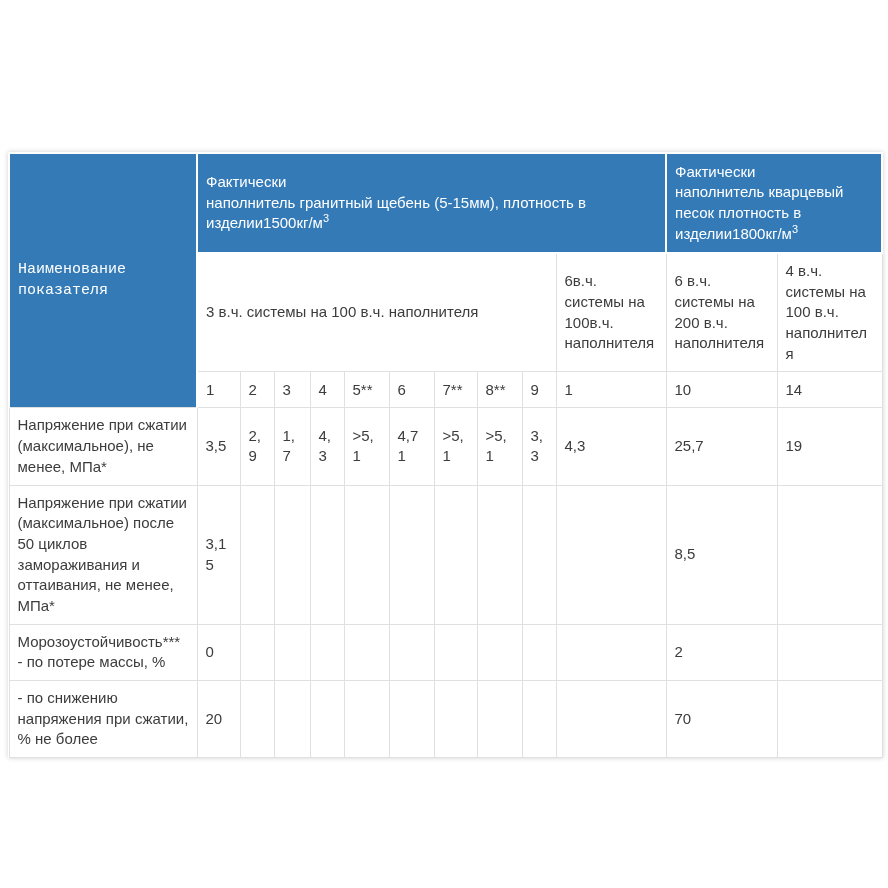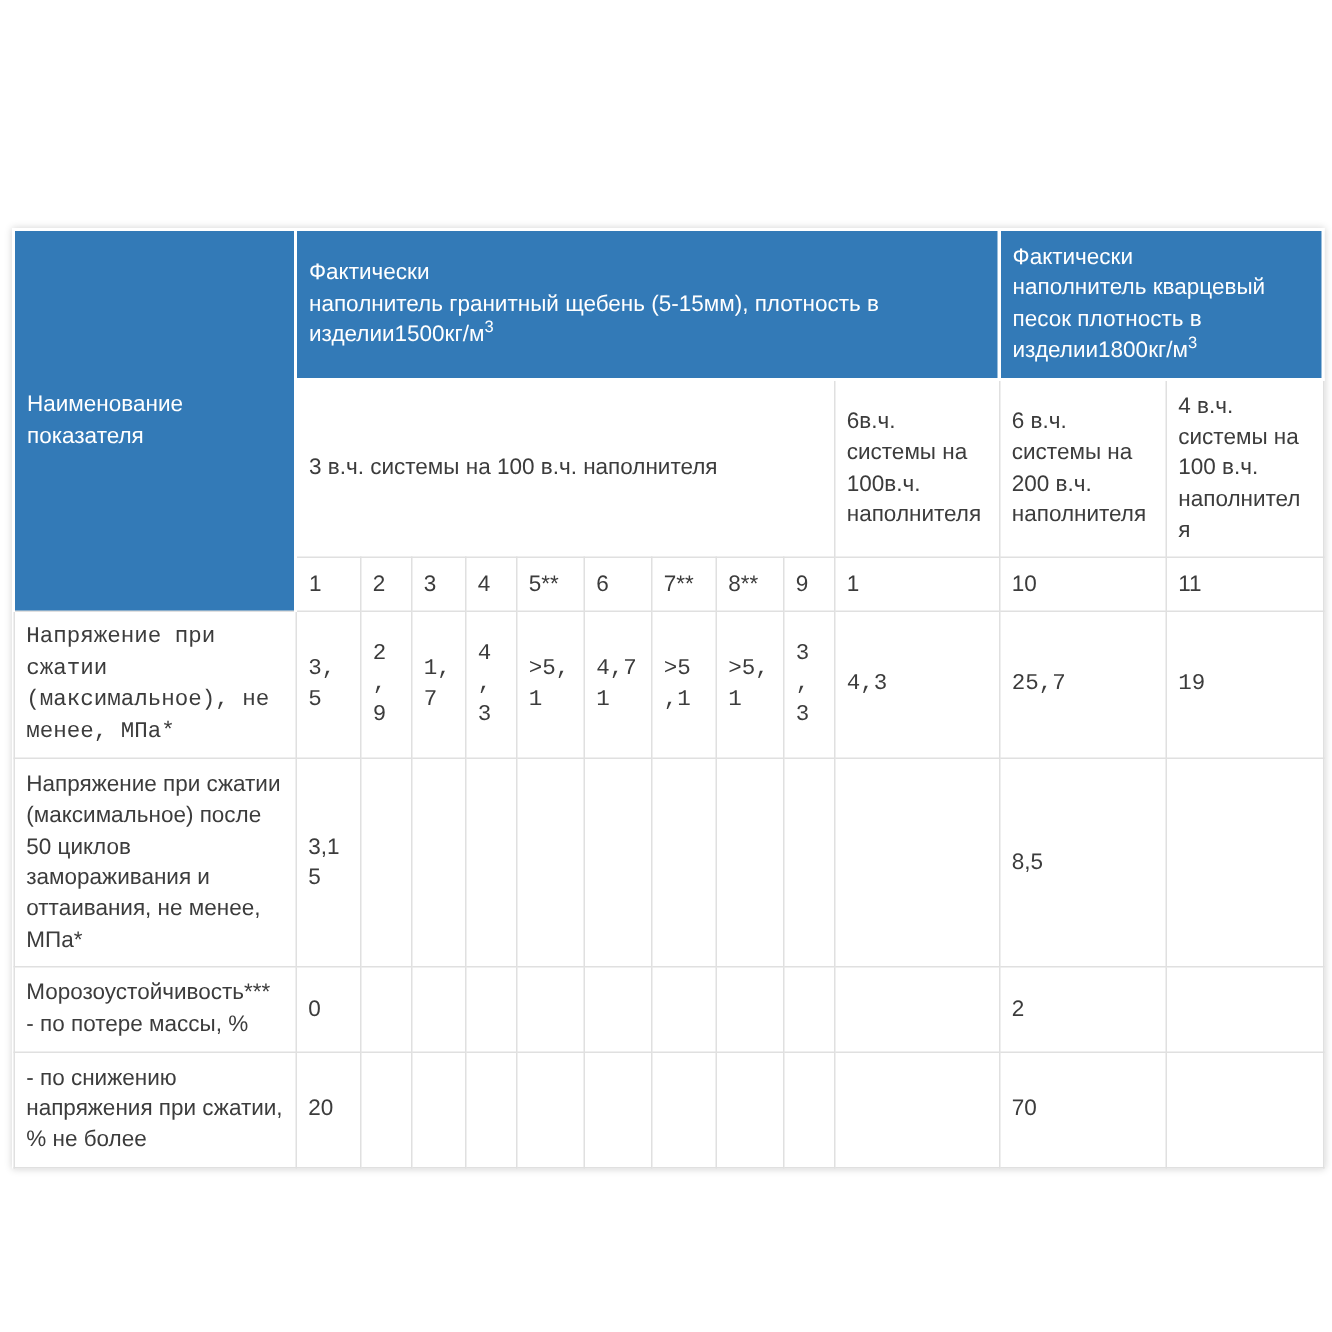--- a/index.html
+++ b/index.html
@@ -37,29 +37,30 @@
     overflow: hidden;
     word-wrap: break-word;
   }
   table.spec th.blue {
     background: #337ab7;
     color: #ffffff;
     border: 2px solid #ffffff;
   }
   table.spec th.corner {
     border-bottom: 1px solid #e0e0e0;
+    font-family: Liberation Mono, monospace;
   }
   sup {
     font-size: 11px;
     line-height: 0;
   }
   tr.h-group { height: 100px; }
   tr.h-sub   { height: 100px; }
   tr.h-num   { height: 36px; }
-  tr.r-a { height: 77px; font-family: Liberation Mono, monospace; }
+  tr.r-a { height: 77px; }
   tr.r-b { height: 138px; }
   tr.r-c { height: 56px; }
   tr.r-d { height: 77px; }
 </style>
 </head>
 <body>
 
 <div class="page">
   <div class="table-wrap">
     <table class="spec">
@@ -104,21 +105,21 @@
           <th>2</th>
           <th>3</th>
           <th>4</th>
           <th>5**</th>
           <th>6</th>
           <th>7**</th>
           <th>8**</th>
           <th>9</th>
           <th>1</th>
           <th>10</th>
-          <th>11</th>
+          <th>14</th>
         </tr>
       </thead>
       <tbody>
         <tr class="r-a">
           <td>Напряжение при сжатии (максимальное), не менее, МПа*</td>
           <td>3,5</td>
           <td>2,9</td>
           <td>1,7</td>
           <td>4,3</td>
           <td>&gt;5,1</td>

